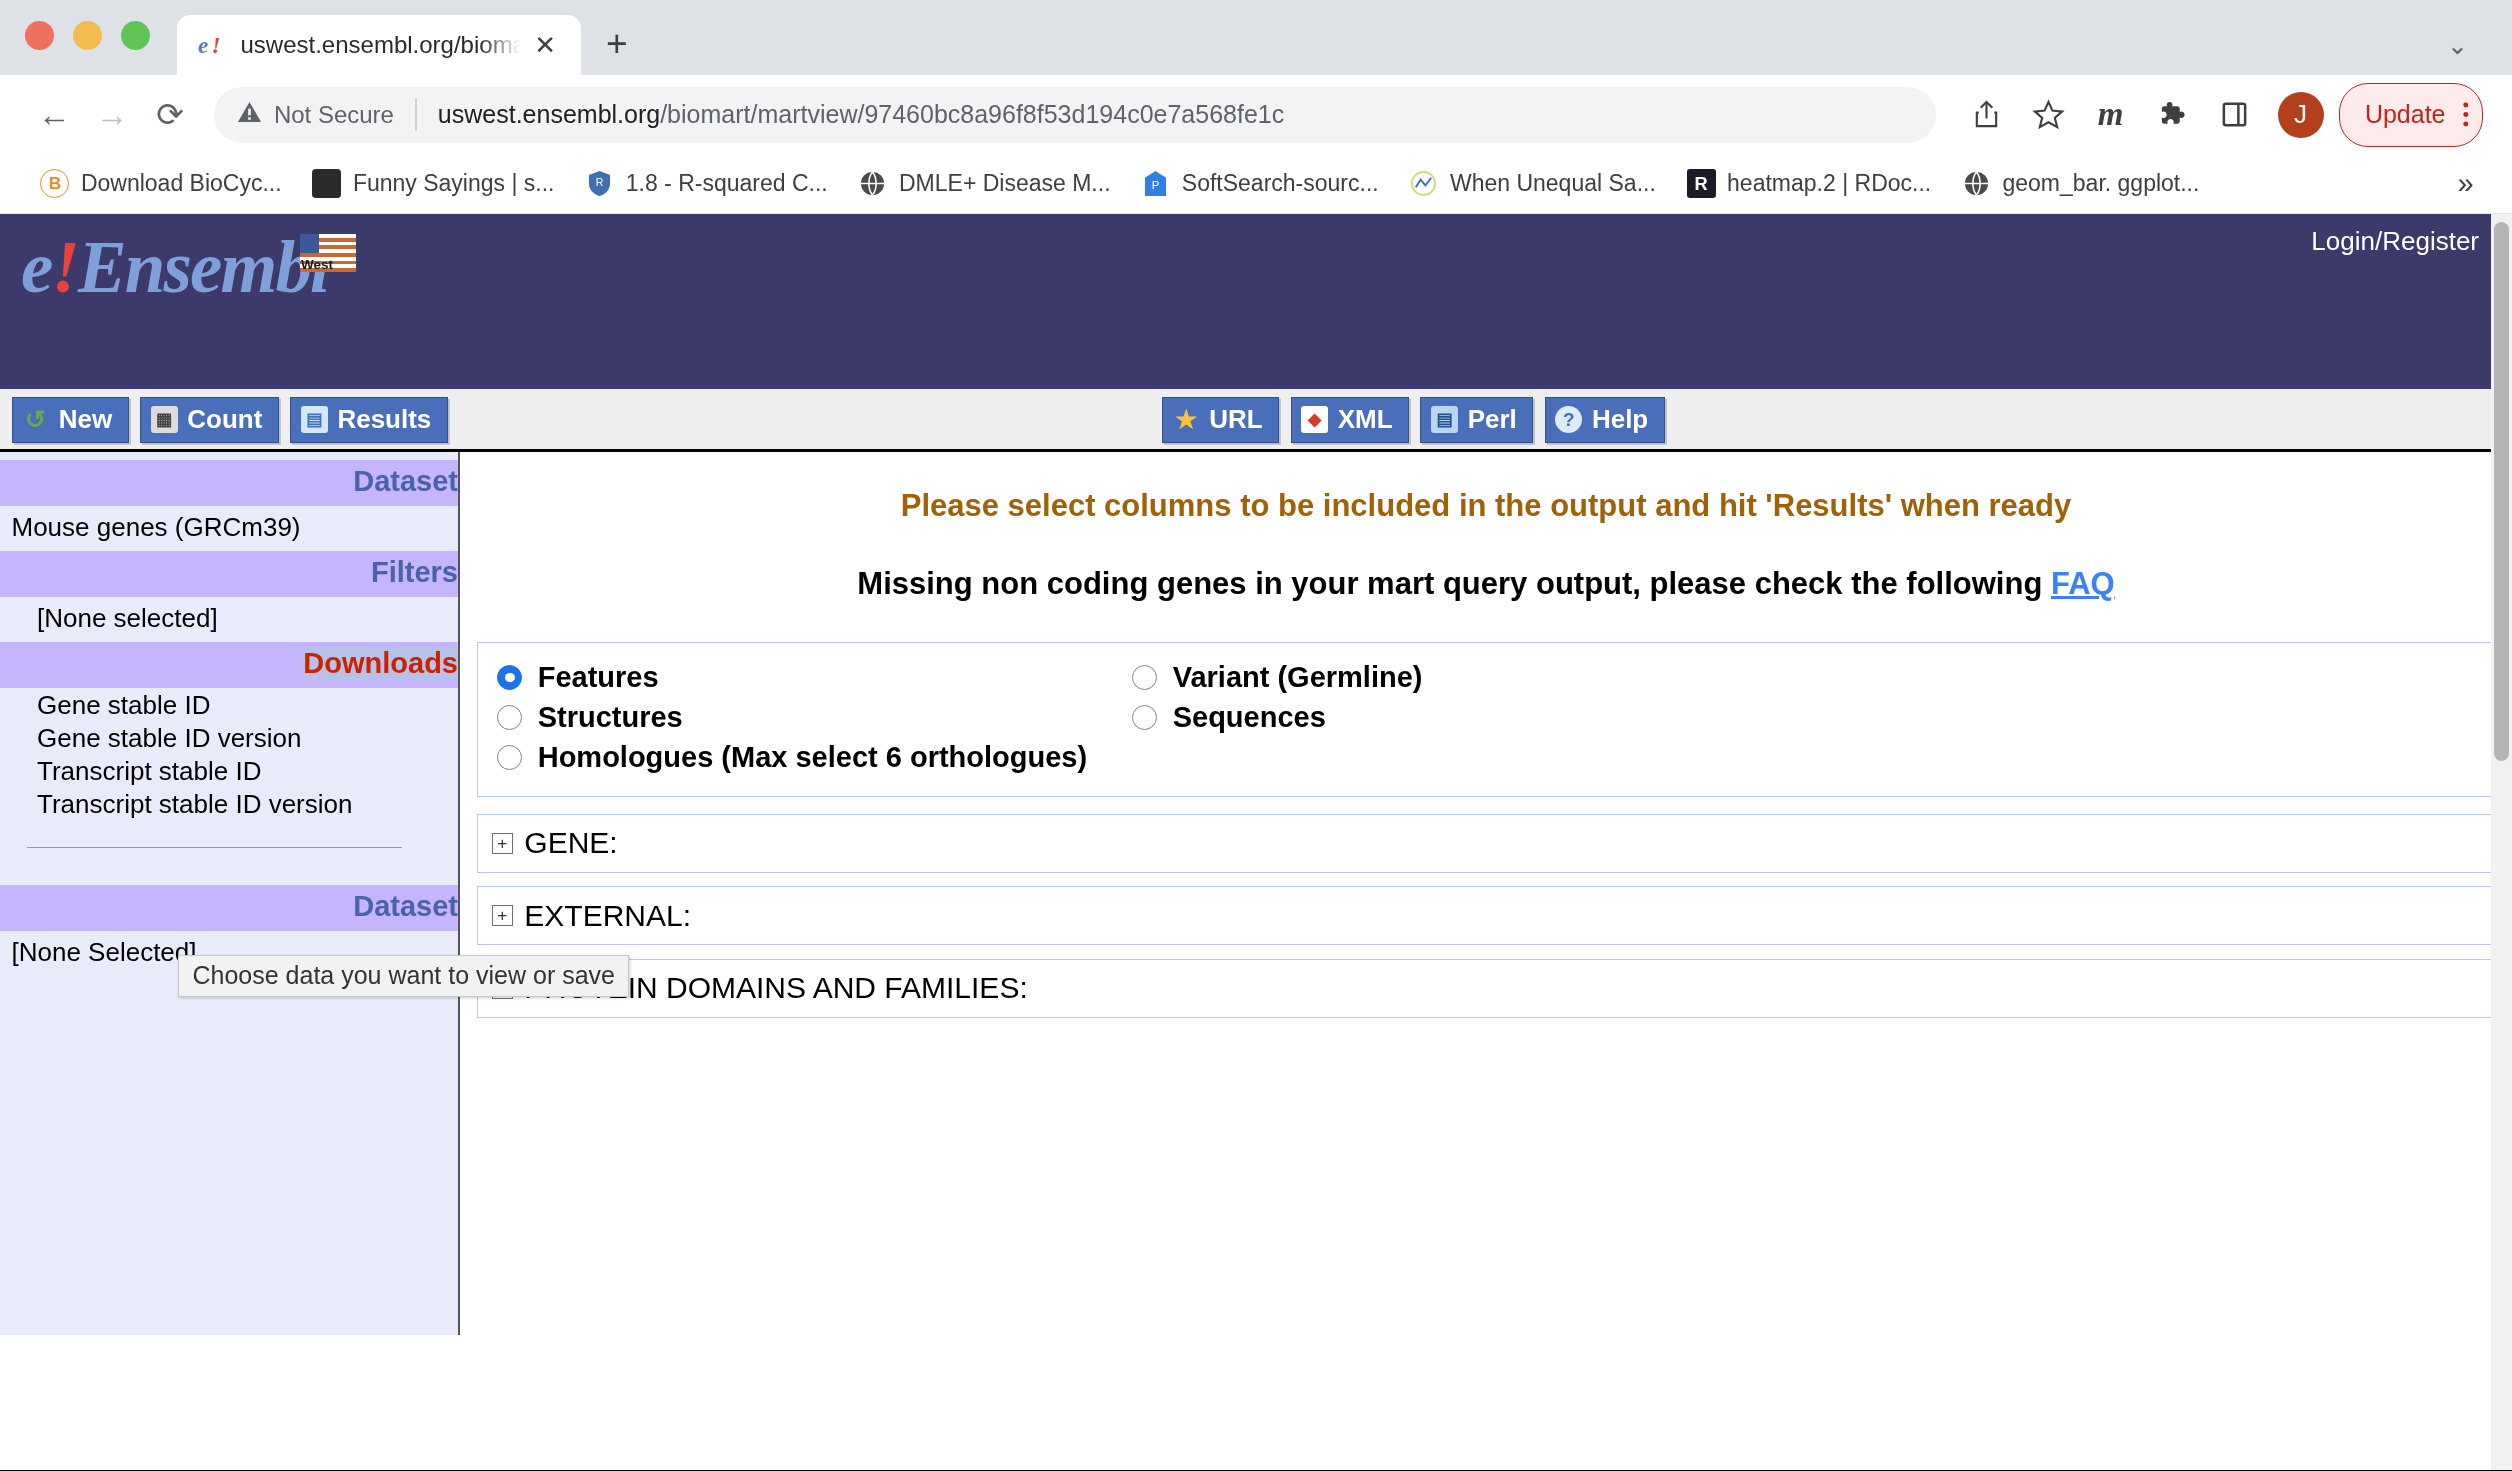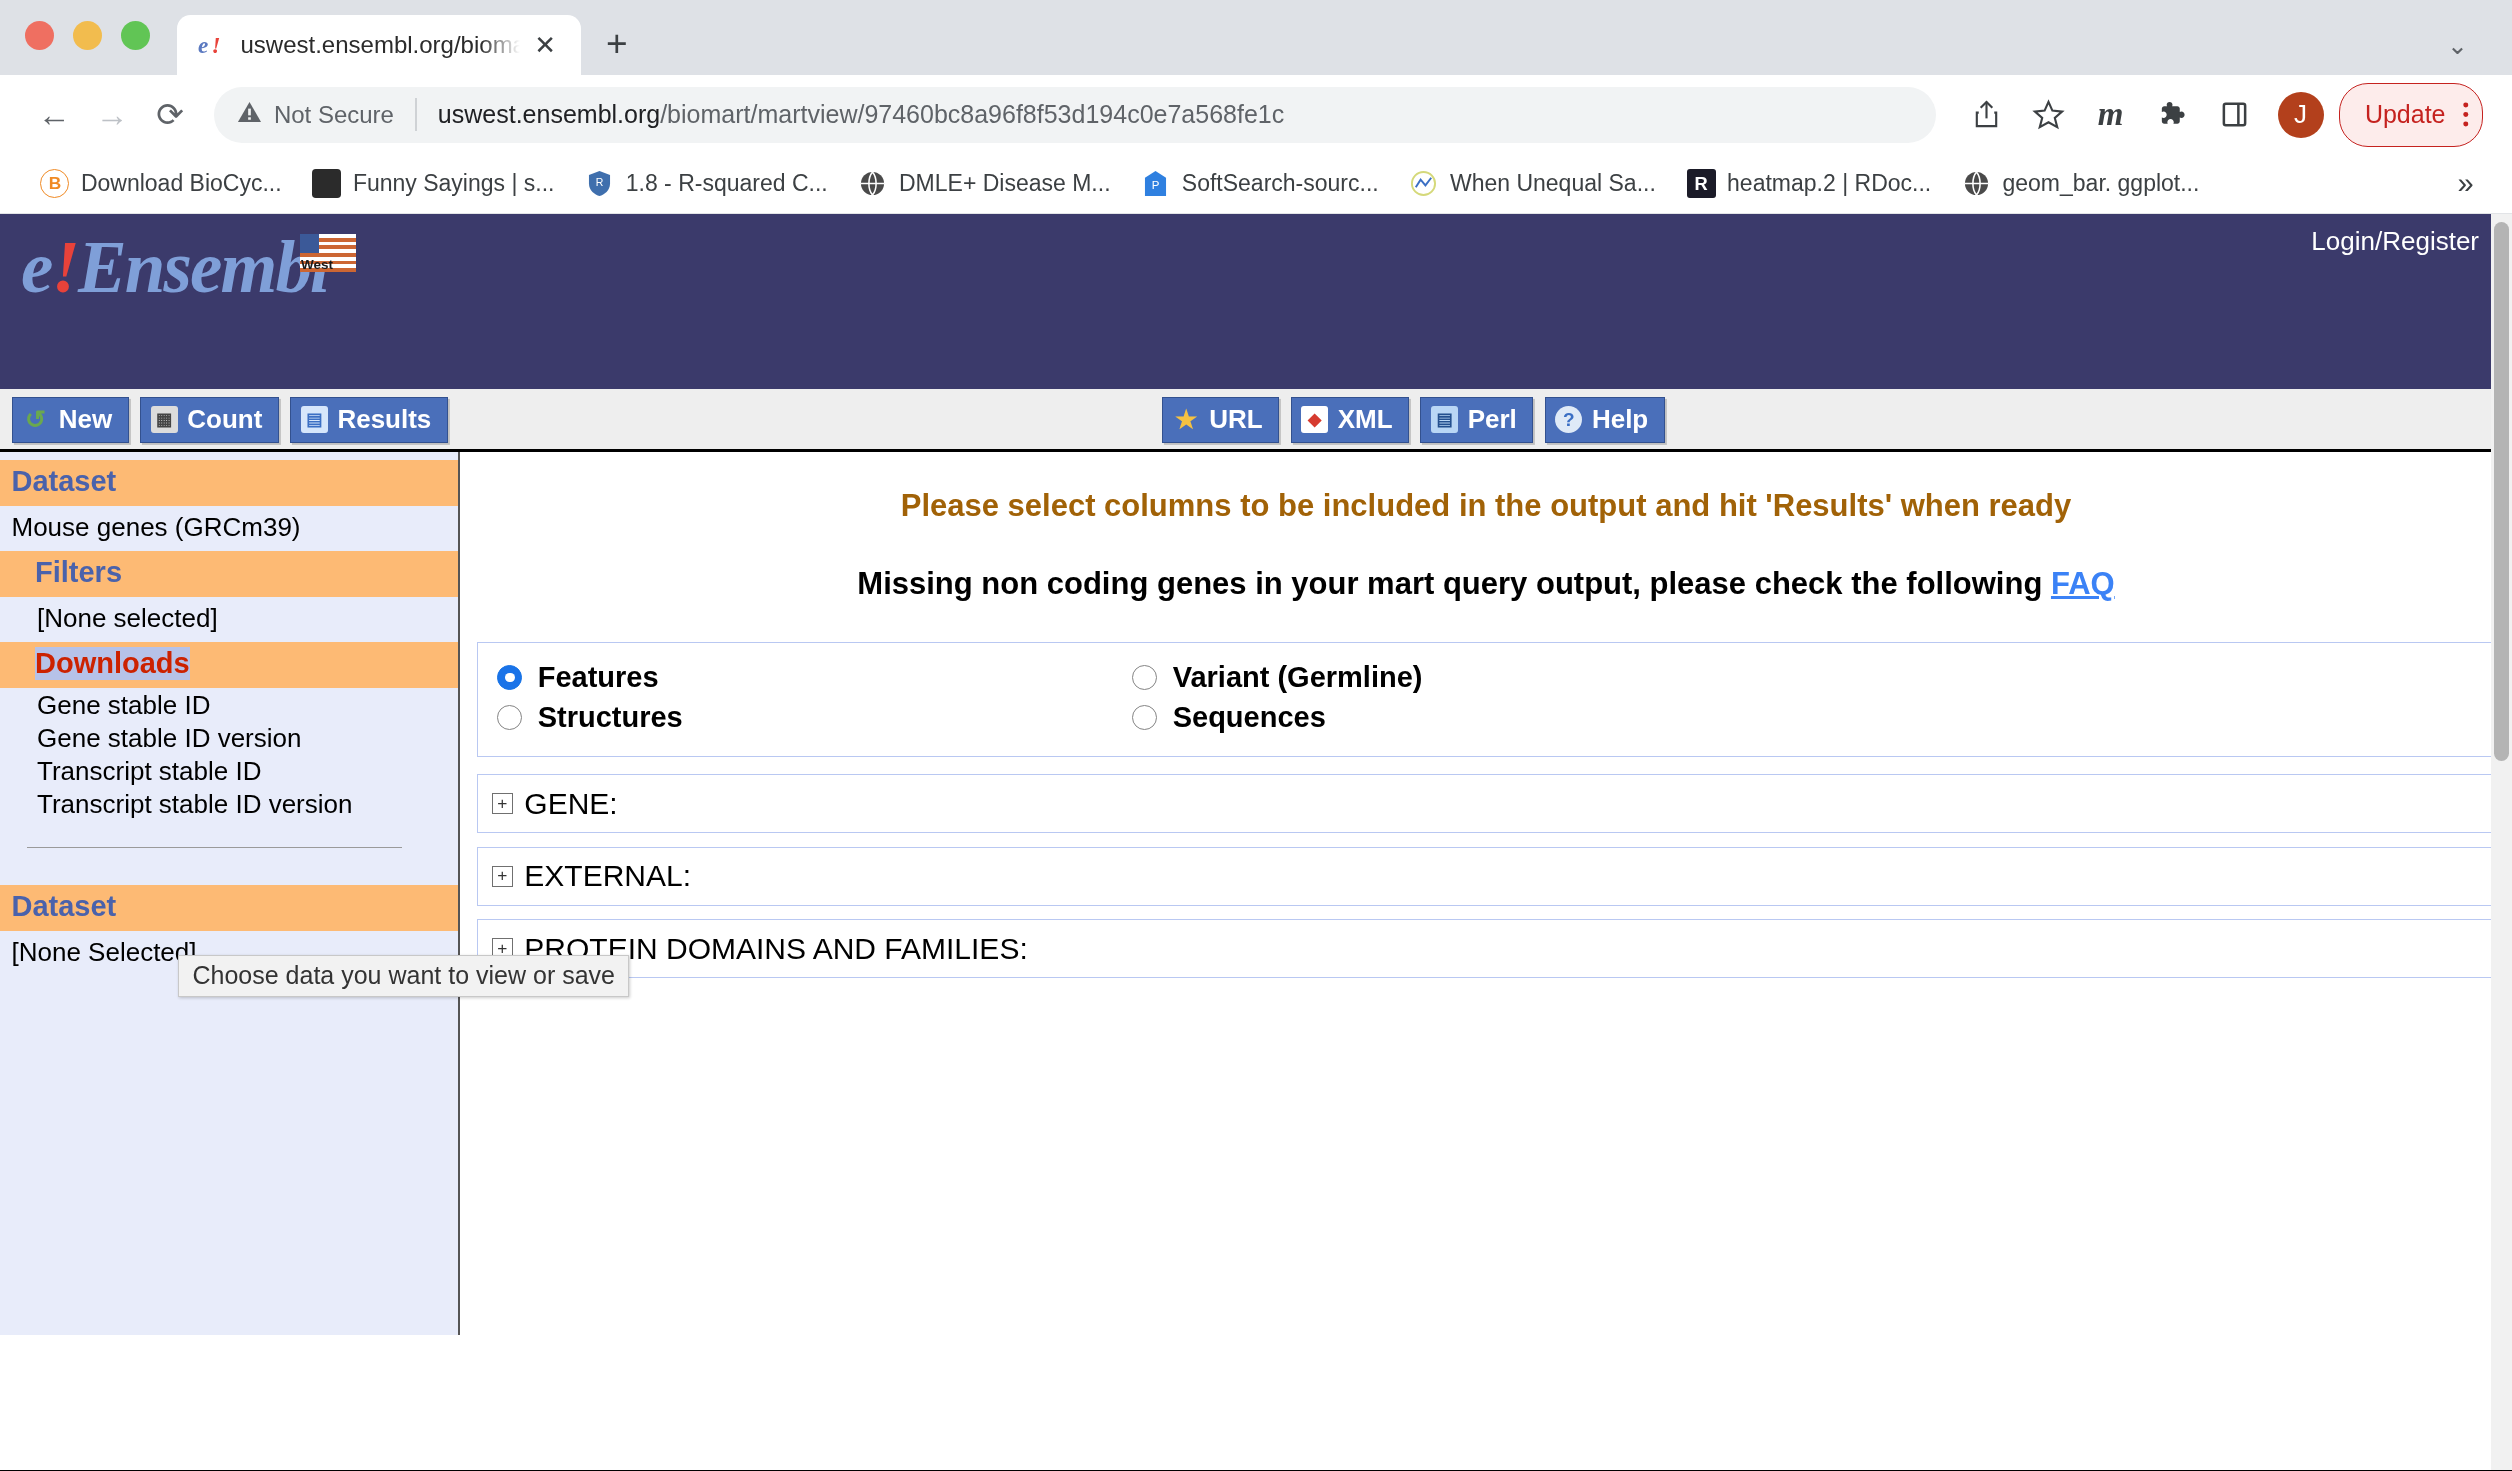--- a/index.html
+++ b/index.html
@@ -314,25 +314,26 @@
   }
   .sidebar {
     width: 460px;
     flex: 0 0 460px;
     background: #e8ecfa;
     border-right: 2.9px solid #555;
     position: relative;
     padding-top: 7.7px;
   }
   .side-head {
-    background: #fdba74;
+    background: #c4b5fd;
     color: #4a62ab;
     font-weight: bold;
     font-size: 29px;
     padding: 5.8px 0 7.7px 11.5px;
+    text-align: right;
   }
   .side-head.indent { padding-left: 35px; }
   .side-val {
     font-size: 26px;
     color: #000;
     padding: 5.8px 0 7.7px 11.5px;
   }
   .side-val.indent { padding-left: 37px; }
   .attr-pill {
     display: inline-block;
@@ -717,20 +718,24 @@
         <div class="radio-panel">
           <div class="radio-col c1">
             <div class="radio-row">
               <span class="radio on"></span>
               <span class="radio-lbl">Features</span>
             </div>
             <div class="radio-row">
               <span class="radio"></span>
               <span class="radio-lbl">Structures</span>
             </div>
+            <div class="radio-row">
+              <span class="radio"></span>
+              <span class="radio-lbl">Homologues (Max select 6 orthologues)</span>
+            </div>
           </div>
           <div class="radio-col">
             <div class="radio-row">
               <span class="radio"></span>
               <span class="radio-lbl">Variant (Germline)</span>
             </div>
             <div class="radio-row">
               <span class="radio"></span>
               <span class="radio-lbl">Sequences</span>
             </div>

